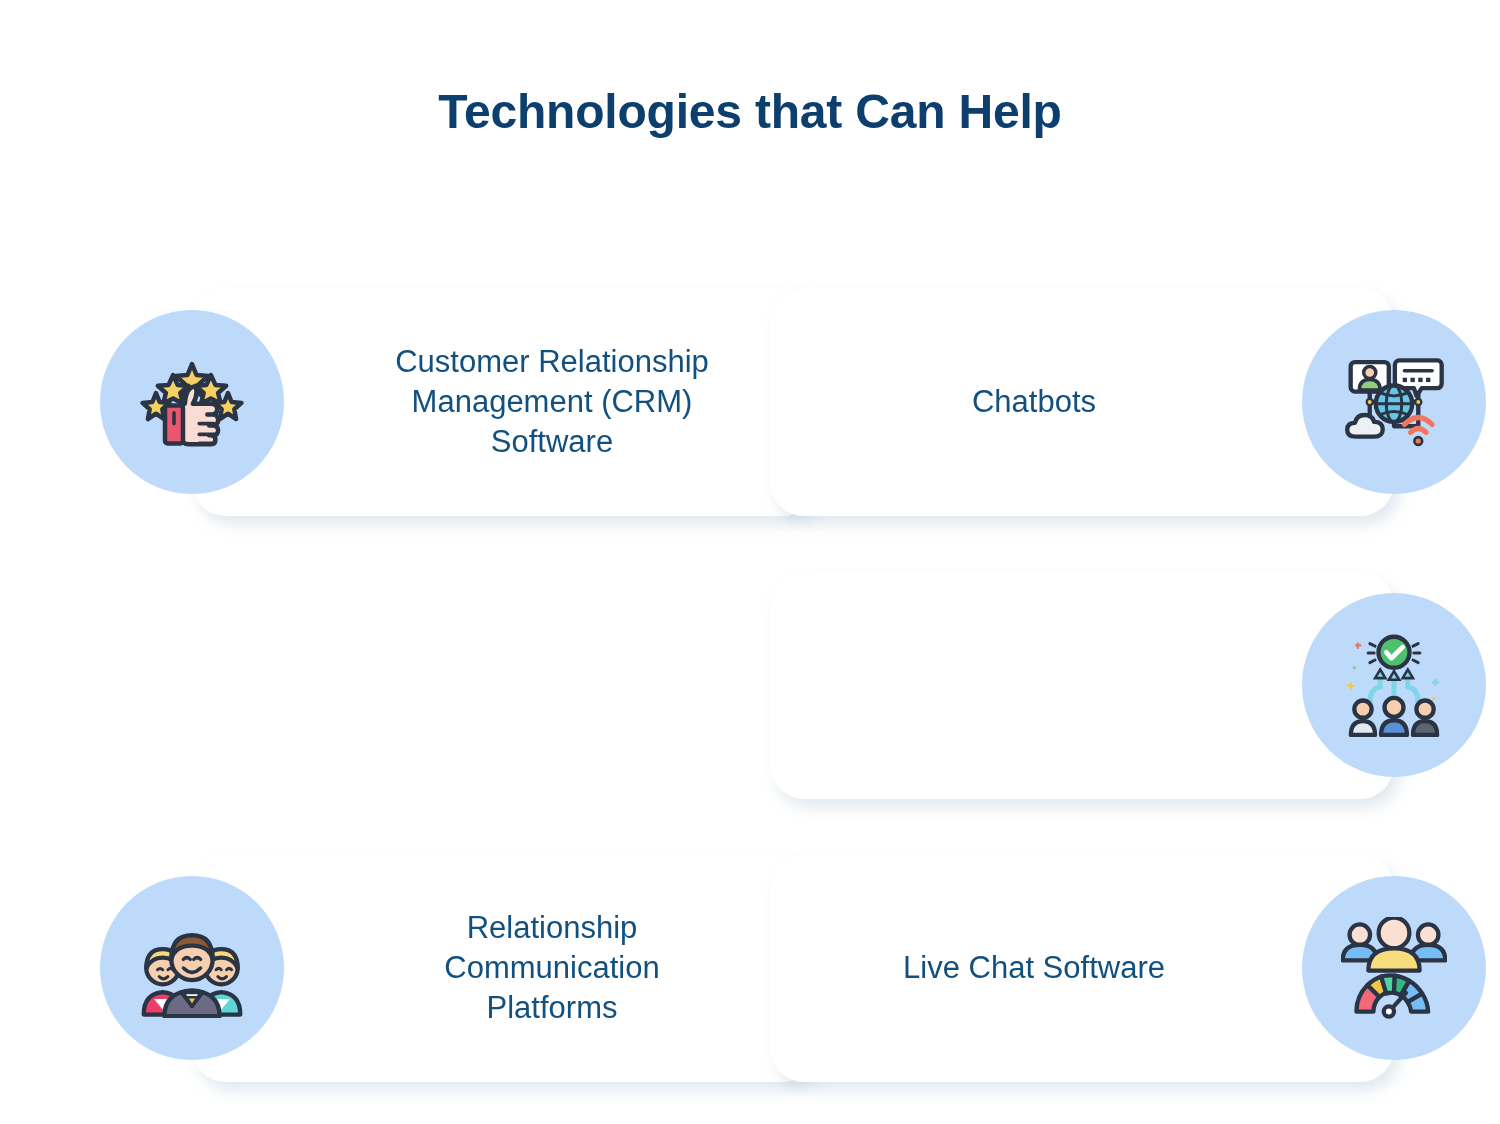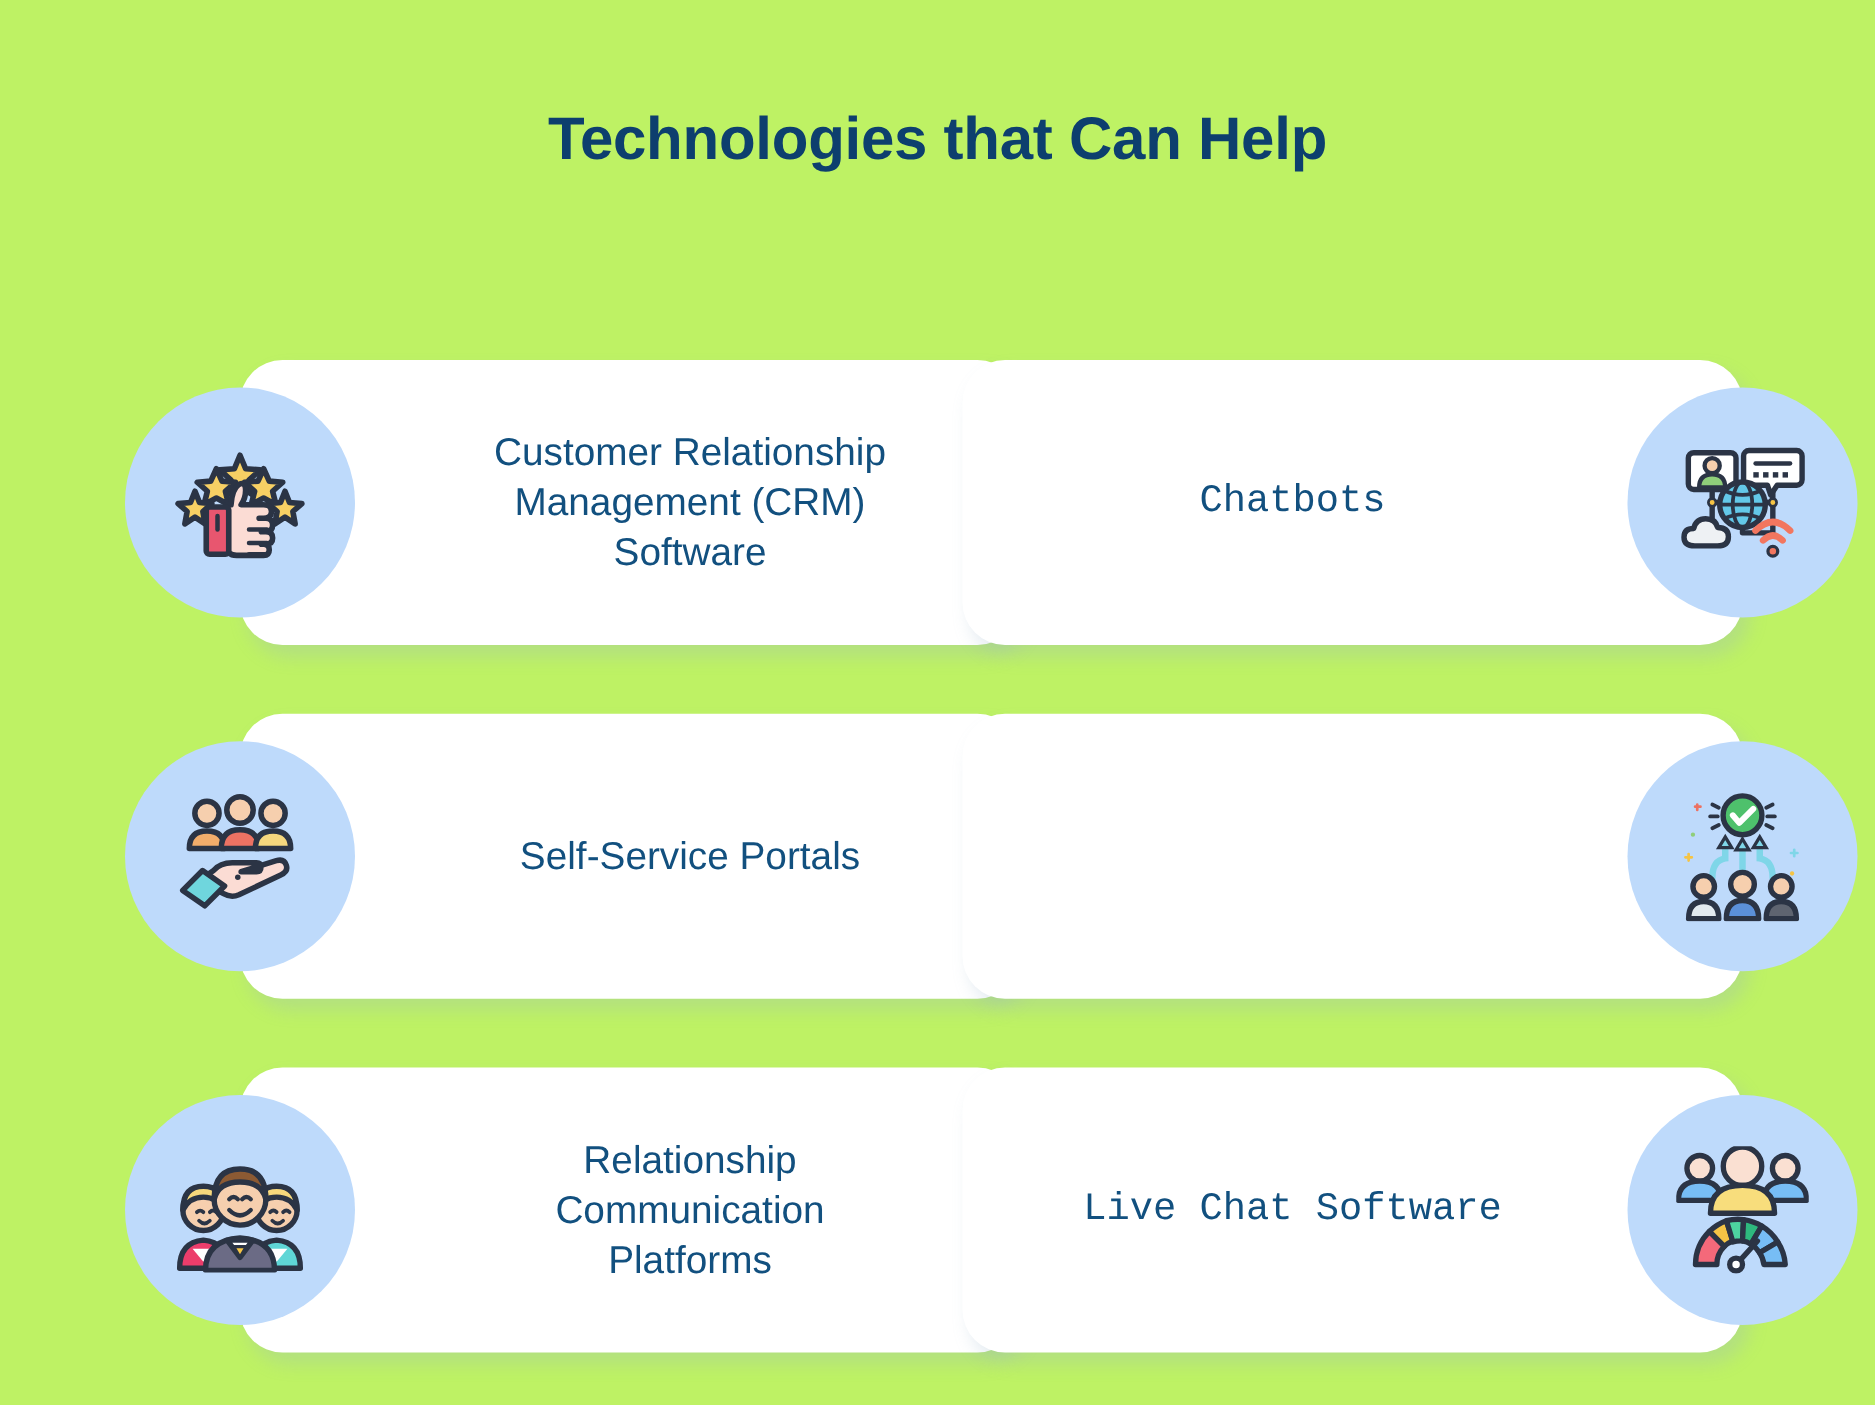--- a/index.html
+++ b/index.html
@@ -2,21 +2,21 @@
 <html><head>
 <meta charset="utf-8">
 <style>
   * { box-sizing: border-box; margin: 0; padding: 0; }
   html, body {
     width: 1500px; height: 1124px;
     background: #ddeffb;
     font-family: "Liberation Sans", sans-serif;
     overflow: hidden;
   }
-  .page { position: relative; width: 1500px; height: 1124px; background: #bef264; }
+  .page { position: relative; width: 1500px; height: 1124px; background: #ffffff; }
 
   
   .title-block {
     position: absolute;
     top: 78px; left: 0; width: 1500px;
     text-align: center;
   }
   .title-line {
     display: block;
     color: #0d3f6e;
@@ -34,21 +34,21 @@
   }
   .row {
     position: relative;
     height: 228px;
     margin-bottom: 55px;
   }
   .row:last-child { margin-bottom: 0; }
 
   .cell { position: absolute; top: 0; width: 624px; height: 228px; }
   .cell.left  { left: 92px; }
-  .cell.right { left: 670px; font-family: Liberation Mono, monospace; }
+  .cell.right { left: 670px; }
 
   .card {
     position: absolute;
     top: 0; left: 0;
     width: 624px; height: 228px;
     background: #ffffff;
     border-radius: 34px;
     box-shadow: 6px 9px 14px rgba(150,178,200,0.28);
   }
 
@@ -164,44 +164,20 @@
                   <circle cx="88" cy="60" r="3.5"></circle>
             </g>
           </svg>
           </span>
         </div>
       </div>
     </div>
 
     <div class="row">
 
-      <div class="cell left">
-        <div class="card"></div>
-        <div class="label">Self-Service Portals</div>
-        <div class="icon-bubble">
-          <span>
-          <svg width="106" height="104" viewBox="0 0 120 118">
-
-            <g stroke="#2b3445" stroke-width="5" stroke-linejoin="round">
-              <circle cx="30" cy="20" r="11" fill="#f6cfae"></circle>
-              <path d="M14 52 q0 -16 16 -16 q16 0 16 16 z" fill="#f2ad6b"></path>
-              <circle cx="60" cy="17" r="12" fill="#f6cfae"></circle>
-              <path d="M43 52 q0 -17 17 -17 q17 0 17 17 z" fill="#ec7263"></path>
-              <circle cx="90" cy="20" r="11" fill="#f6cfae"></circle>
-              <path d="M74 52 q0 -16 16 -16 q16 0 16 16 z" fill="#f5d77e"></path>
-            </g>
-
-            <path d="M36 72 q6 -7 17 -7 l22 0 q4 0 4 4 q0 4 -4 4 l-14 0 l32 -10 q7 -2 9 4 q2 6 -5 9 l-38 18 q-7 3 -14 -1 l-22 -12 z" fill="#fbdcd4" stroke="#2b3445" stroke-width="5" stroke-linejoin="round"></path>
-            <circle cx="58" cy="78" r="2.5" fill="#2b3445"></circle>
-
-            <path d="M8 90 l18 -18 l20 14 l-18 18 z" fill="#6fd6dd" stroke="#2b3445" stroke-width="5" stroke-linejoin="round"></path>
-          </svg>
-          </span>
-        </div>
-      </div>
 
       <div class="cell right">
         <div class="card"></div>
         <div class="icon-bubble">
           <span>
           <svg width="100" height="104" viewBox="0 0 116 120">
 
             <circle cx="58" cy="22" r="18" fill="#4ec16c" stroke="#2b3445" stroke-width="5"></circle>
             <path d="M49 22 l6 7 l13 -13" fill="none" stroke="#ffffff" stroke-width="5.5" stroke-linecap="round" stroke-linejoin="round"></path>
 

